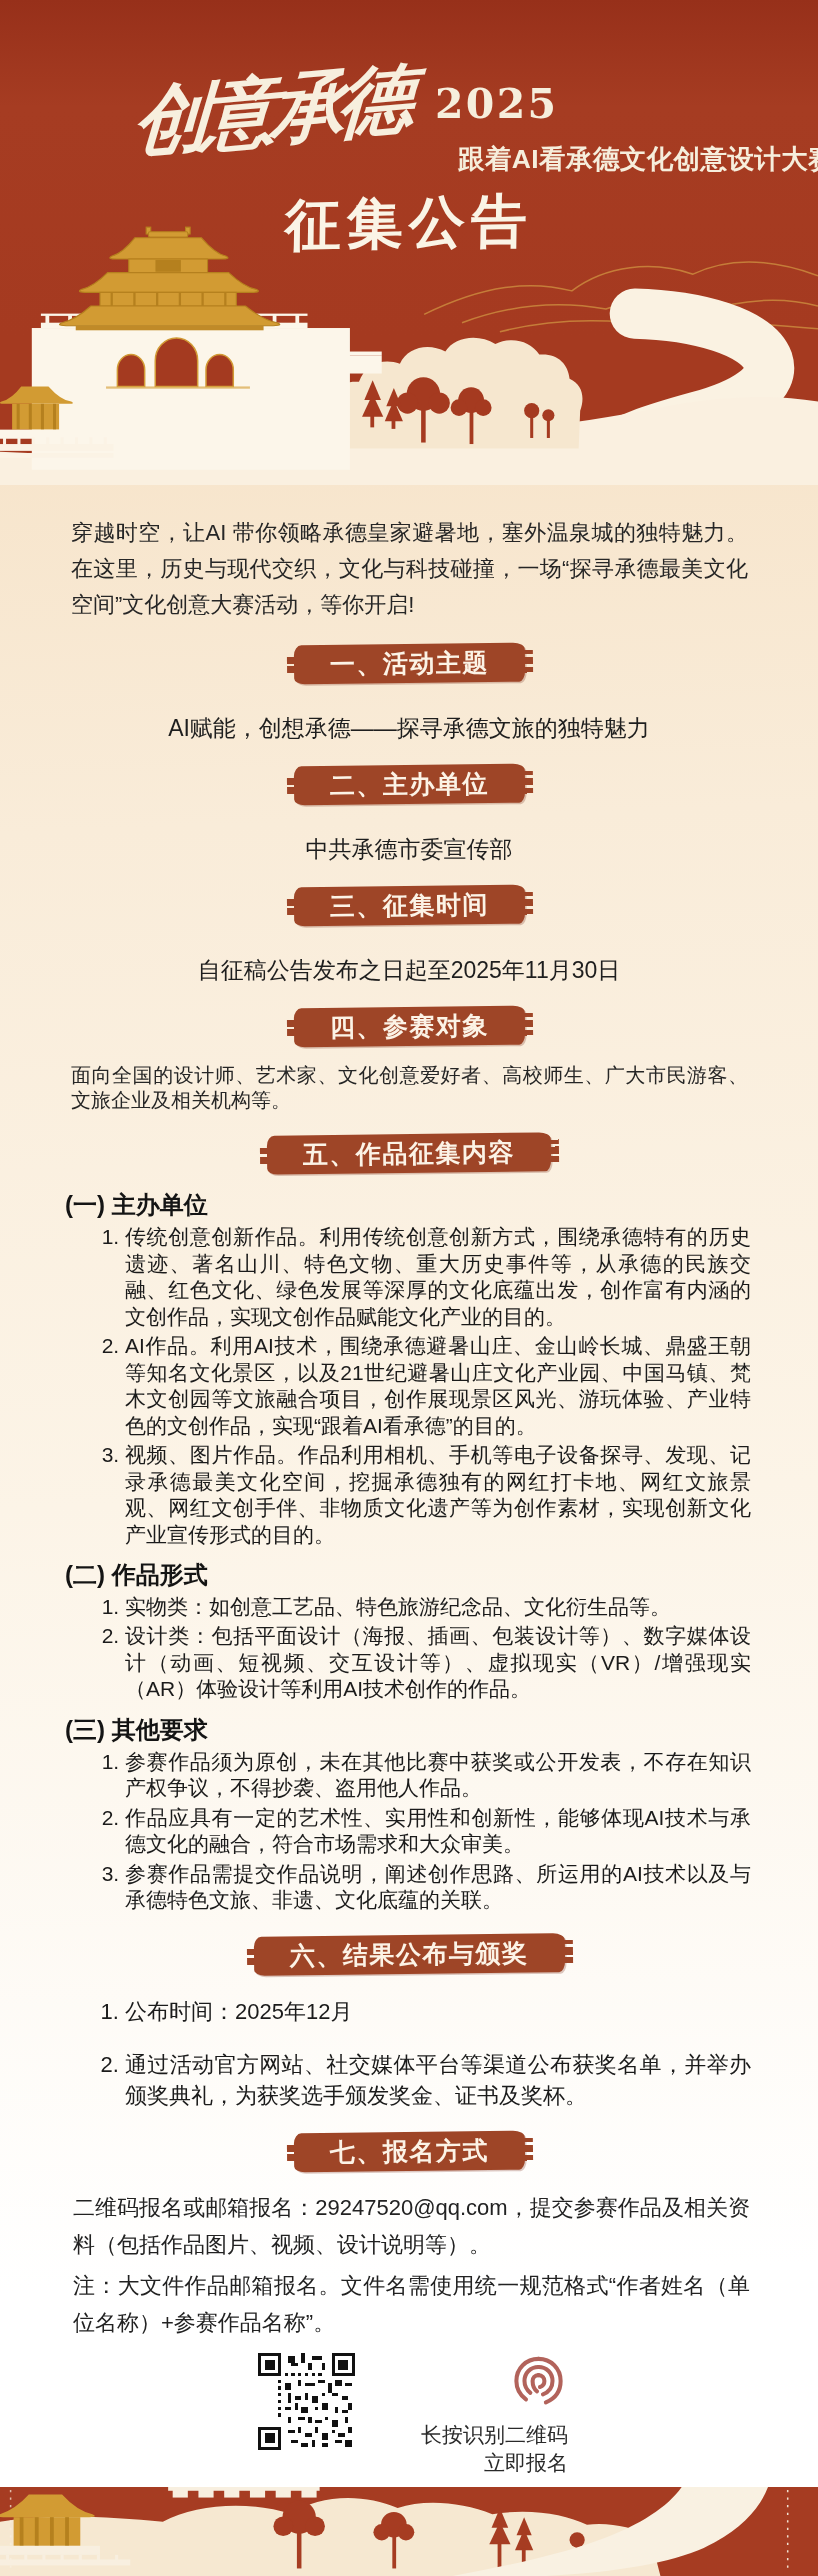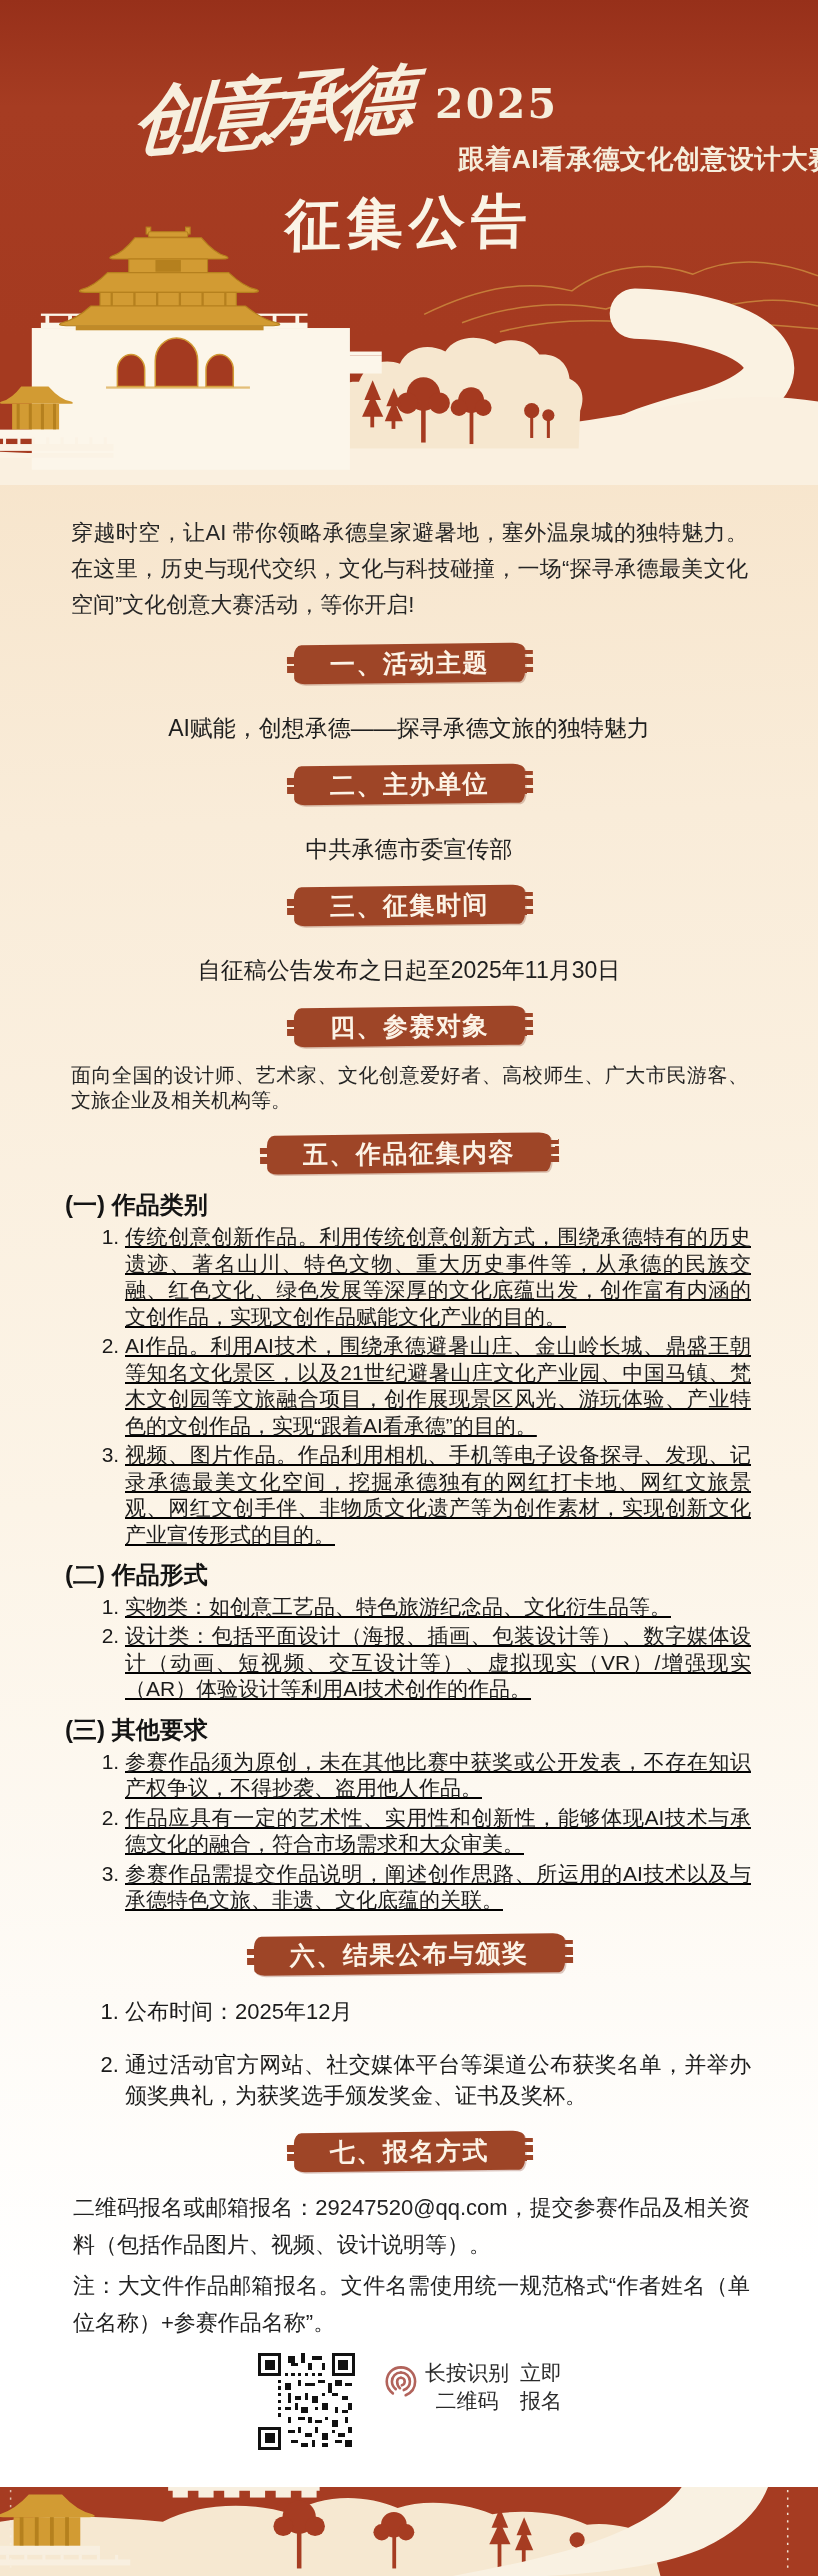--- a/index.html
+++ b/index.html
@@ -37,29 +37,29 @@
             background:linear-gradient(to bottom,transparent 0 8%, #9E4527 8% 22%, transparent 22% 32%,
                        #9E4527 32% 58%, transparent 58% 66%, #9E4527 66% 86%, transparent 86%); }
   .banner::before { content:""; position:absolute; left:-6.8px; top:9px; width:7.6px; height:23px;
             background:linear-gradient(to bottom,transparent 0 12%, #9E4527 12% 40%, transparent 40% 52%,
                        #9E4527 52% 82%, transparent 82%); }
   .center-line { text-align:center; font-size:23px; color:#1E1E1E; margin-top:26px; }
   .center-line.mt-lg { margin-top:30px; }
   .para { margin:16.7px 70px 0 71px; font-size:20px; line-height:25px; color:#262626; text-align:justify; }
   .sub-title { margin:16.7px 0 0 65px; font-size:24px; font-weight:bold; color:#141414; }
   .sub-title.tight { margin-top:10.6px; }
-  ol.works { margin:3px 67px 0 92px; padding-left:33px;text-decoration:underline; }
+  ol.works { margin:3px 67px 0 92px; padding-left:33px; }
   ol.works li { font-size:21px; line-height:26.5px; color:#1B1B1B; text-align:justify; margin-top:3px; }
   ol.loose { margin:7.6px 67px 0 92px; padding-left:33px; }
   ol.loose li { font-size:22px; line-height:31px; color:#1B1B1B; text-align:justify; margin-top:22px; }
   .s7-para { margin:18px 68px 0 73px; font-size:22px; line-height:37px; color:#222; text-align:justify; }
   .s7-note { margin:4.5px 68px 0 73px; font-size:22px; line-height:37px; color:#222; text-align:justify; }
   .signup-row { display:flex; align-items:flex-start; margin:12px 0 0 258px; }
   .qr { width:97px; height:97px; display:block; }
-  .finger-col { margin-left:27px; width:186px; display:flex; flex-direction:row; align-items:center; }
+  .finger-col { margin-left:27px; width:186px; display:flex; flex-direction:column; align-items:flex-end; }
   .finger-icon { width:59px; height:59px; display:block; margin-bottom:9px; }
   .qr-hint { font-size:21px; line-height:28px; color:#2A2A2A; text-align:center; }
 
   
   .foot { position:absolute; left:0; bottom:0; width:818px; height:89px; z-index:2; }
   .foot svg { display:block; width:818px; height:89px; }
 </style>
 </head>
 <body>
 
@@ -204,21 +204,21 @@
 
     <div class="banner">
       <span>四、参赛对象</span>
     </div>
     <p class="para">面向全国的设计师、艺术家、文化创意爱好者、高校师生、广大市民游客、文旅企业及相关机构等。</p>
 
     <div class="banner">
       <span>五、作品征集内容</span>
     </div>
 
-    <h3 class="sub-title">(一) 作品类别</h3>
+    <h3 class="sub-title">(一) 主办单位</h3>
     <ol class="works">
       <li>传统创意创新作品。利用传统创意创新方式，围绕承德特有的历史遗迹、著名山川、特色文物、重大历史事件等，从承德的民族交融、红色文化、绿色发展等深厚的文化底蕴出发，创作富有内涵的文创作品，实现文创作品赋能文化产业的目的。</li>
       <li>AI作品。利用AI技术，围绕承德避暑山庄、金山岭长城、鼎盛王朝等知名文化景区，以及21世纪避暑山庄文化产业园、中国马镇、梵木文创园等文旅融合项目，创作展现景区风光、游玩体验、产业特色的文创作品，实现“跟着AI看承德”的目的。</li>
       <li>视频、图片作品。作品利用相机、手机等电子设备探寻、发现、记录承德最美文化空间，挖掘承德独有的网红打卡地、网红文旅景观、网红文创手伴、非物质文化遗产等为创作素材，实现创新文化产业宣传形式的目的。</li>
     </ol>
 
     <h3 class="sub-title tight">(二) 作品形式</h3>
     <ol class="works">
       <li>实物类：如创意工艺品、特色旅游纪念品、文化衍生品等。</li>
       <li>设计类：包括平面设计（海报、插画、包装设计等）、数字媒体设计（动画、短视频、交互设计等）、虚拟现实（VR）/增强现实（AR）体验设计等利用AI技术创作的作品。</li>

